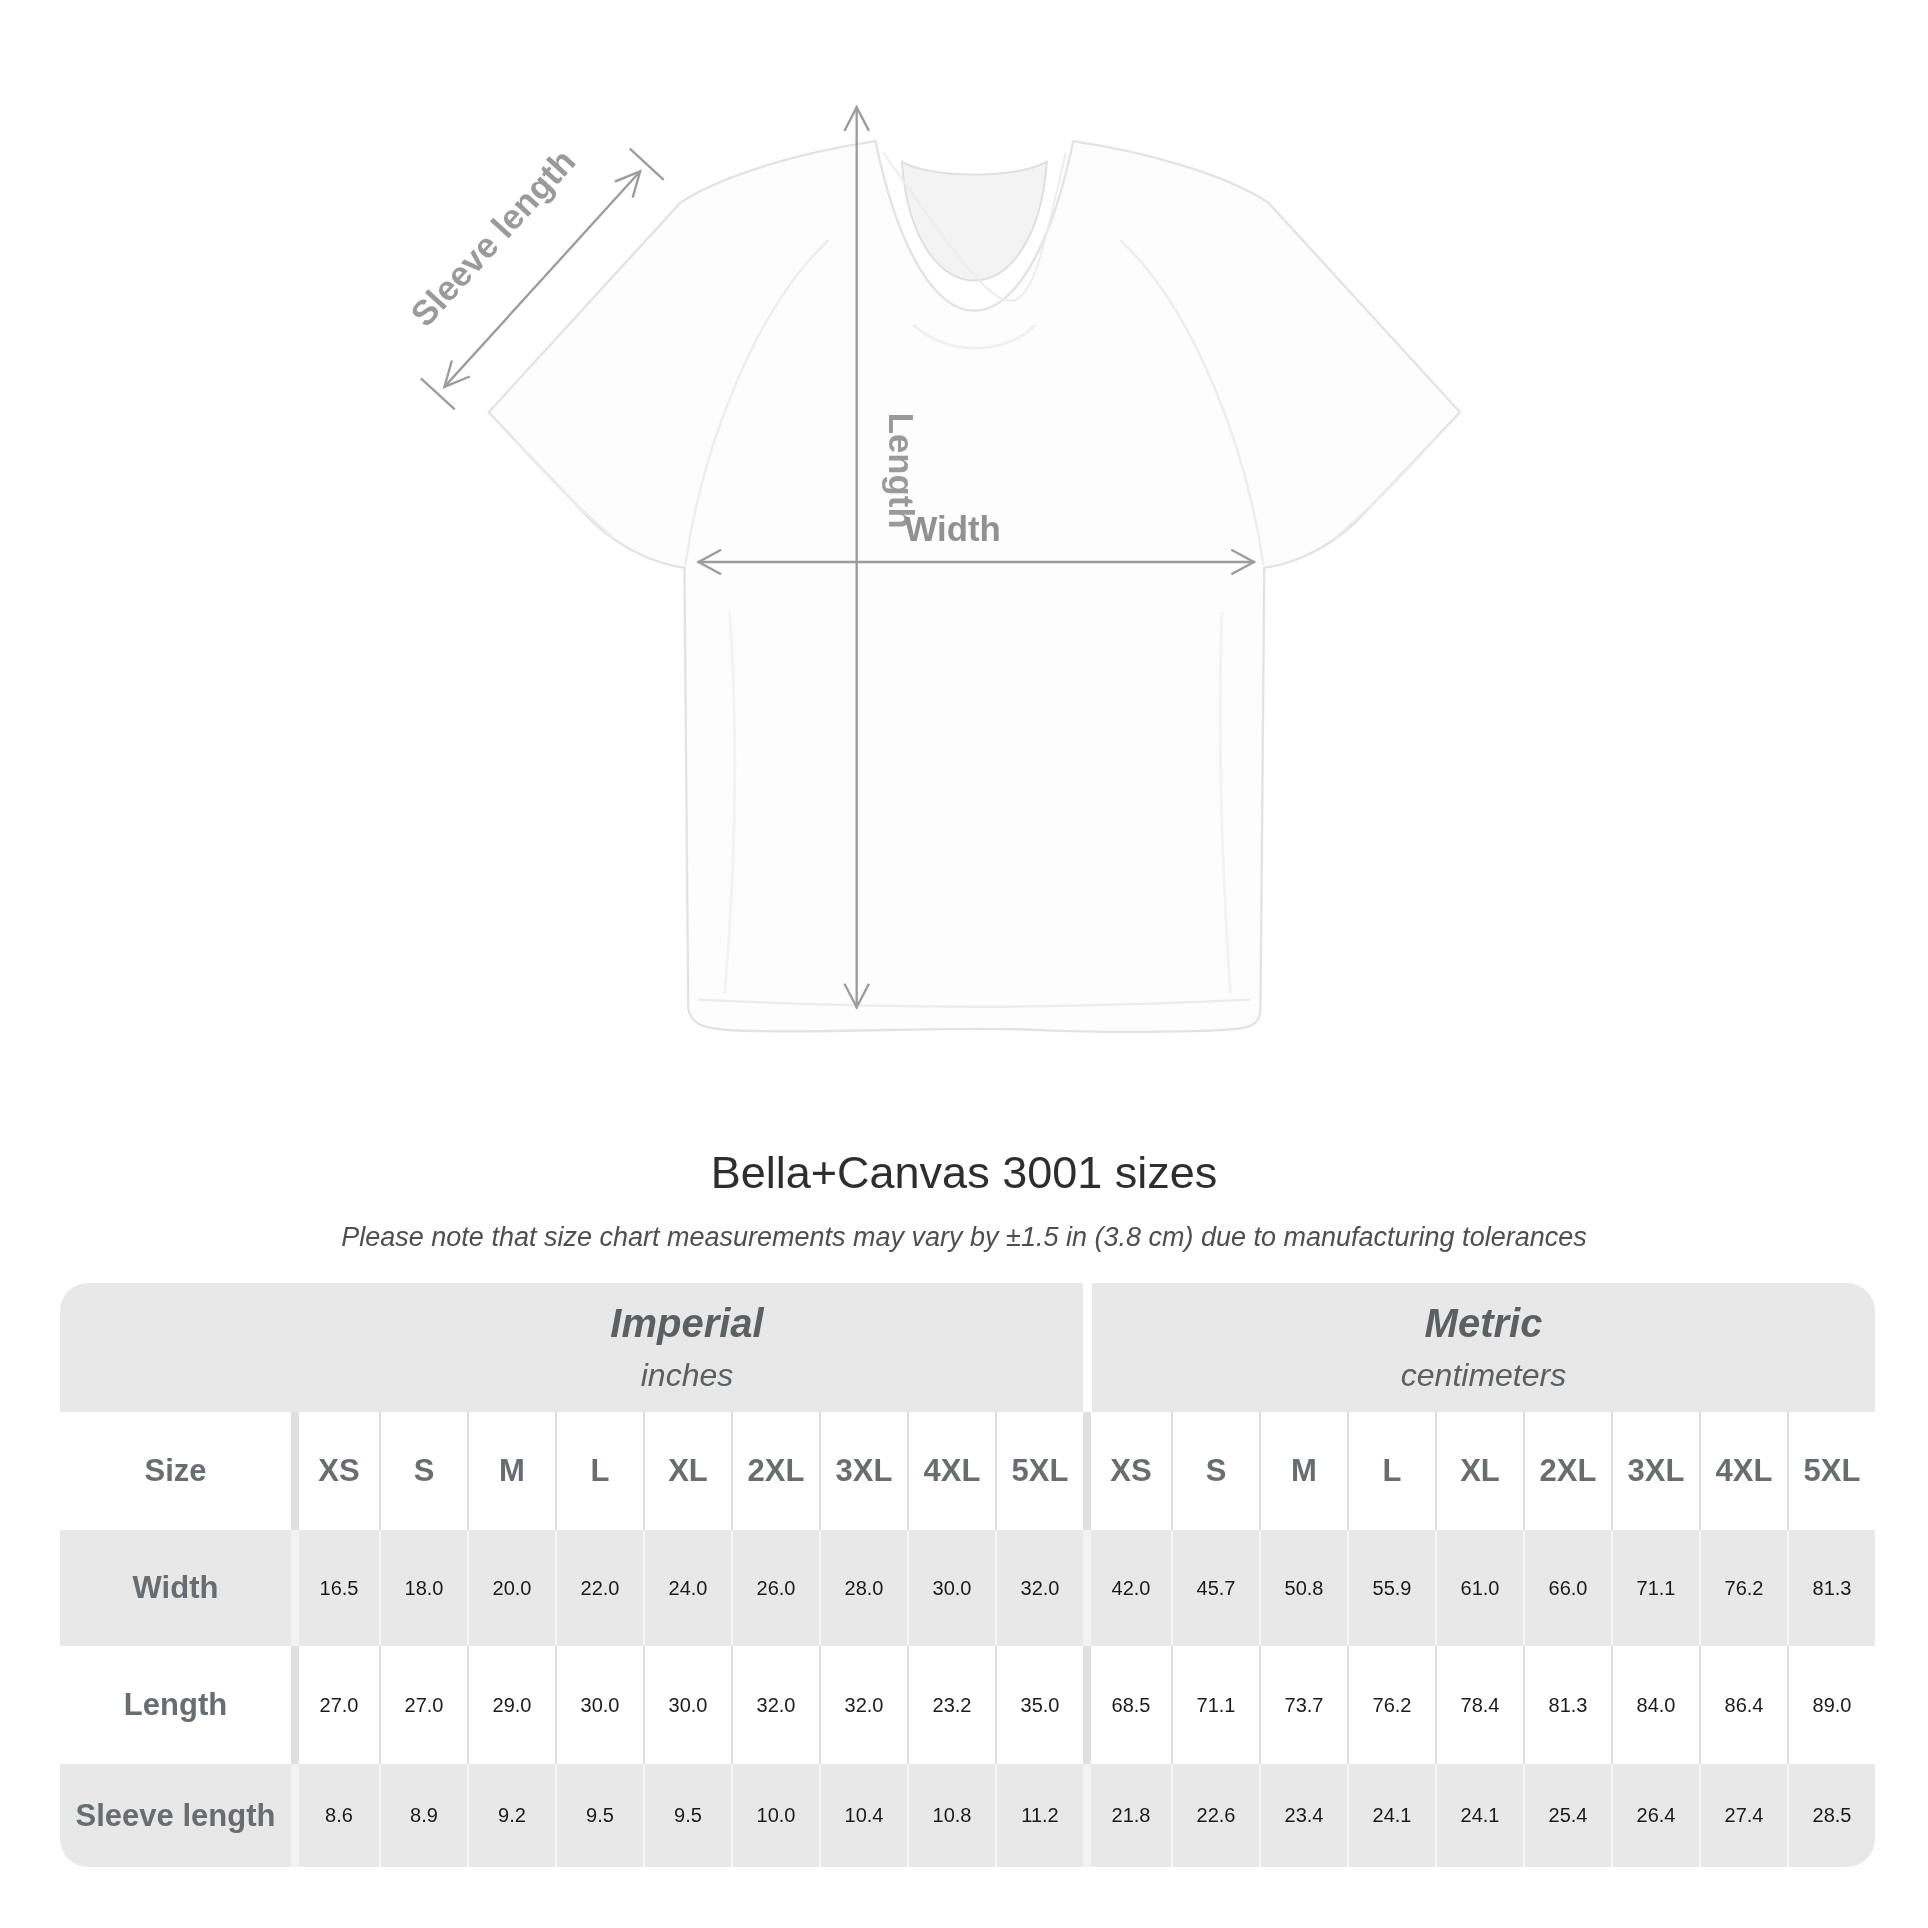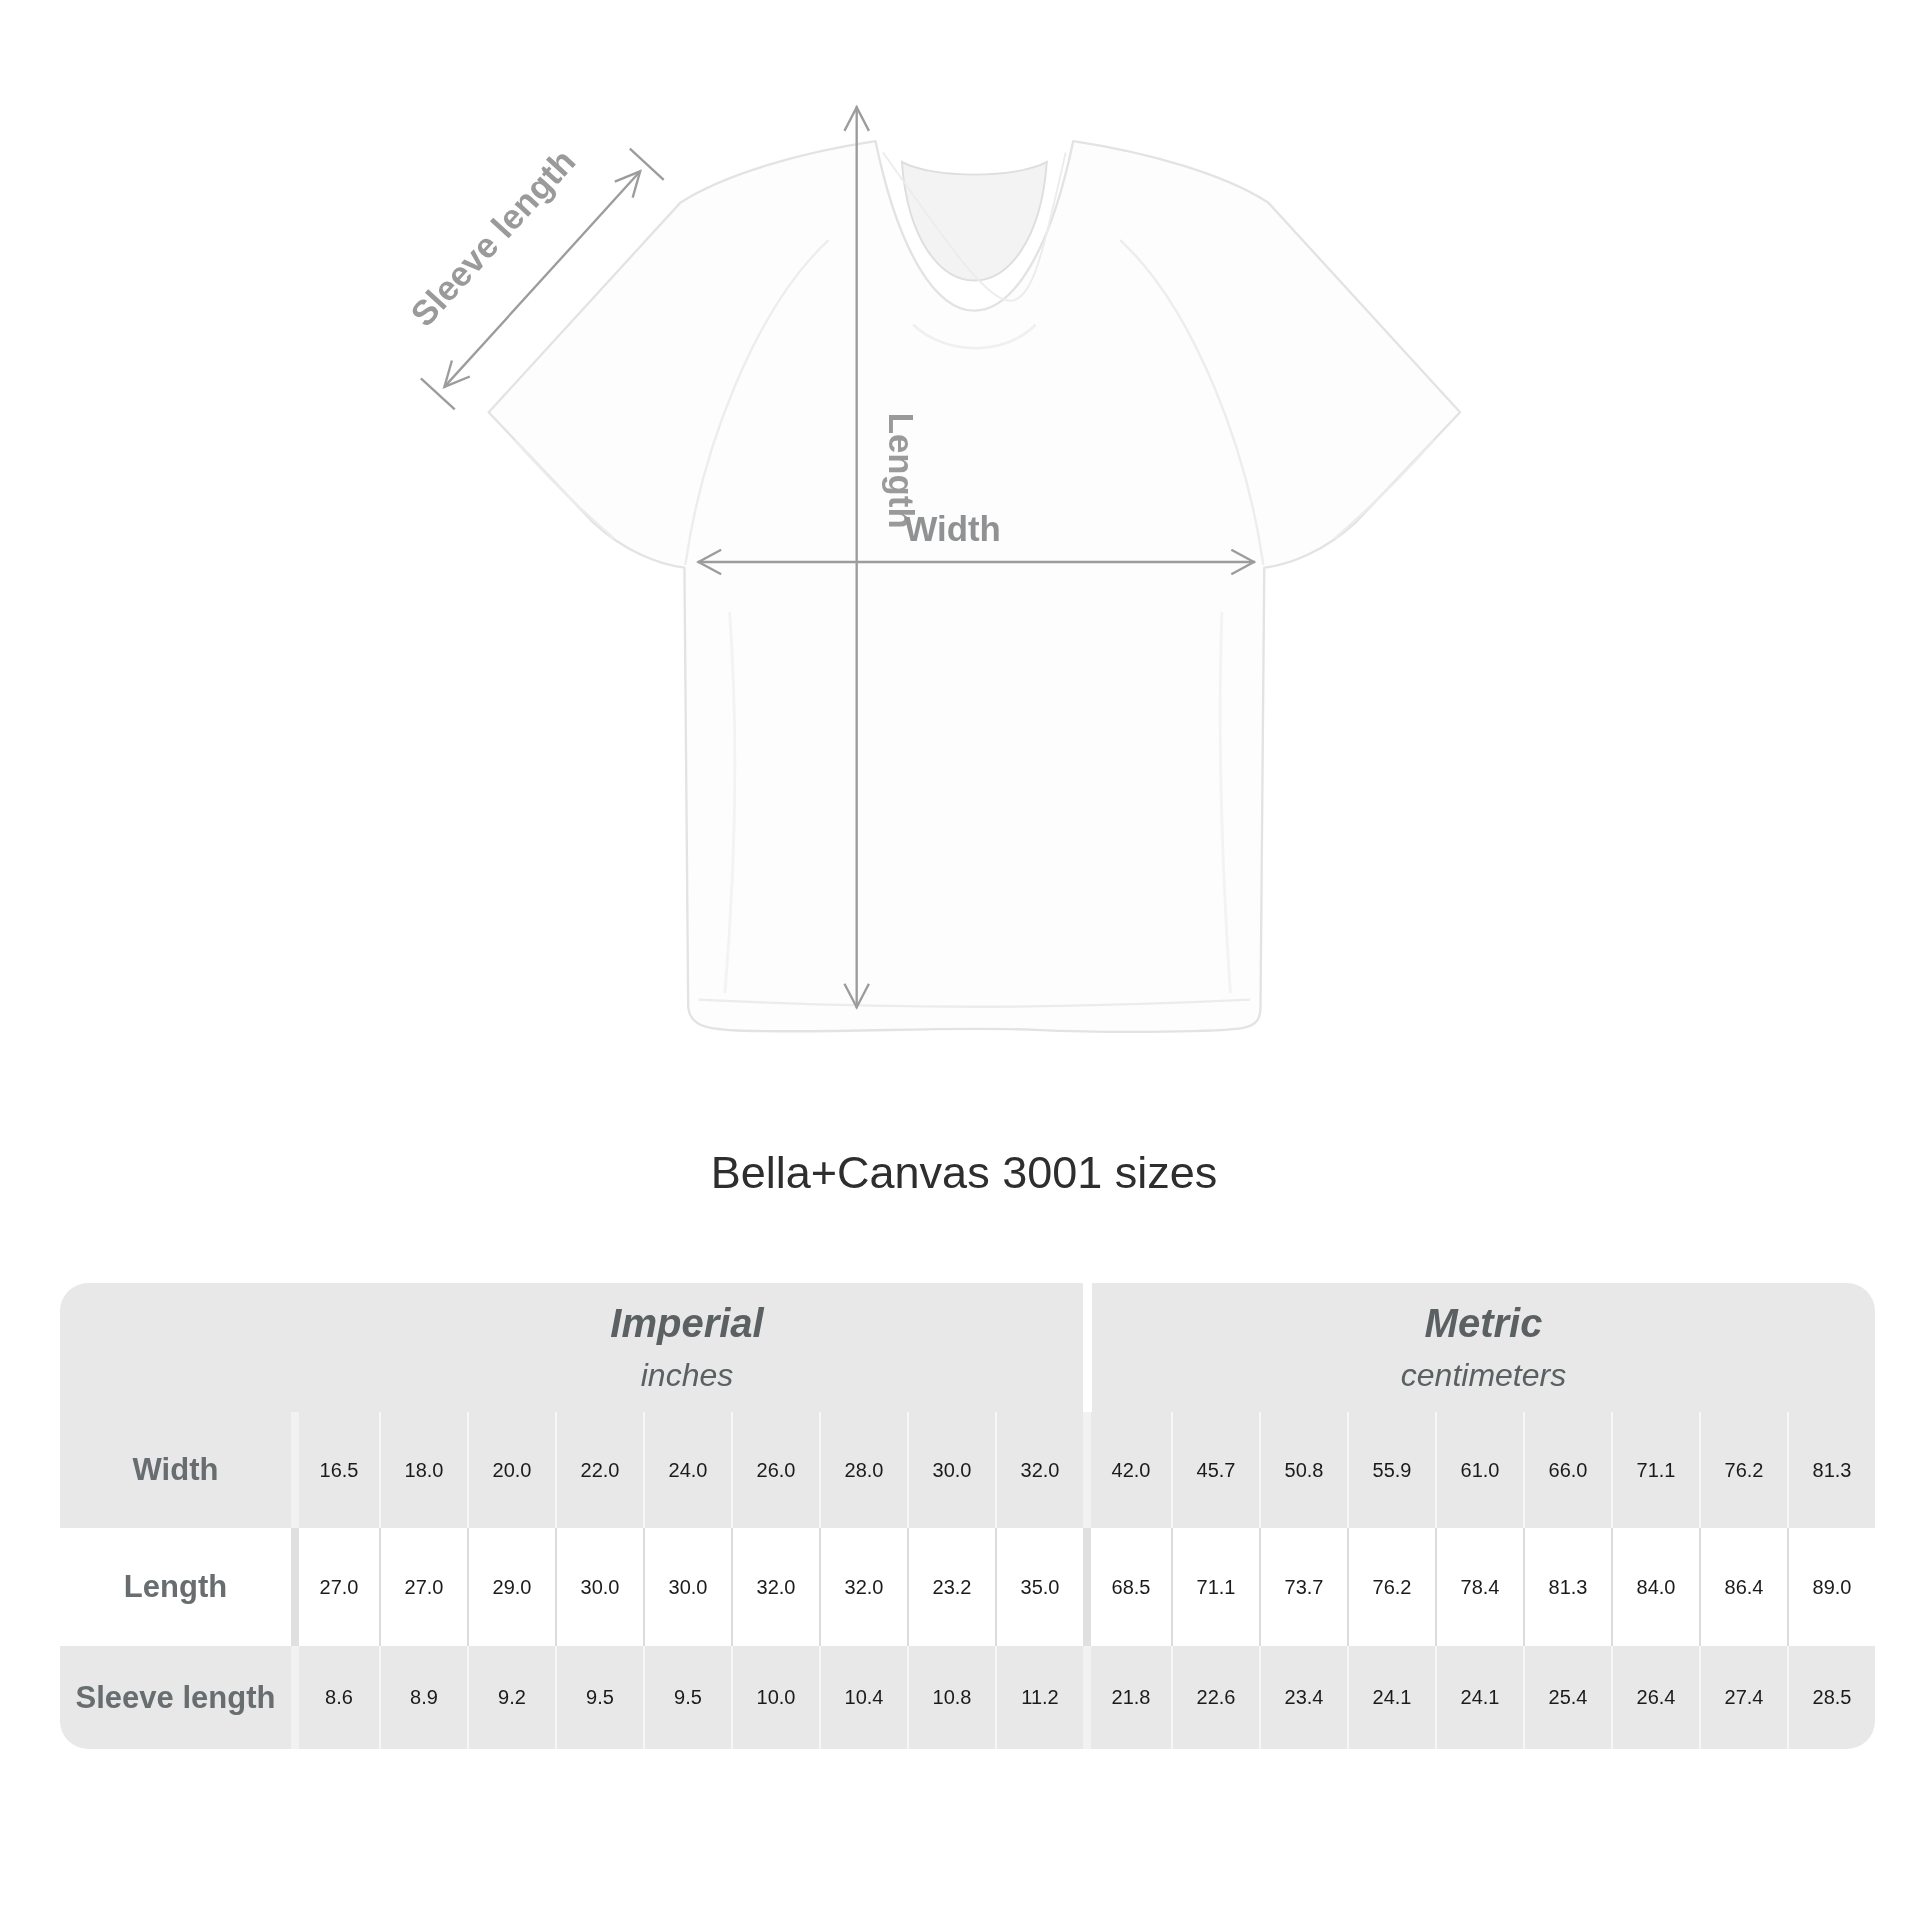--- a/index.html
+++ b/index.html
@@ -111,20 +111,21 @@
       <line x1="669" y1="158" x2="705" y2="191"></line>
       <line x1="447" y1="402" x2="483" y2="435"></line>
     </g>
 
     <text transform="translate(533,261) rotate(-47.7)" text-anchor="middle" font-size="37" font-weight="bold" fill="#9a9a9a">Sleeve length</text>
     <text transform="translate(944,500) rotate(90)" text-anchor="middle" font-size="37" font-weight="bold" fill="#9a9a9a">Length</text>
     <text x="1012" y="575" text-anchor="middle" font-size="37" font-weight="bold" fill="#8f9193">Width</text>
   </svg>
 
   <div class="page-title">Bella+Canvas 3001 sizes</div>
+  <div class="page-subtitle">Please note that size chart measurements may vary by ±1.5 in (3.8 cm) due to manufacturing tolerances</div>
 
   <div class="size-table">
     <table>
       <colgroup>
         <col style="width:231px">
         <col>
           <col>
           <col>
           <col>
           <col>
@@ -147,20 +148,41 @@
           <td class="band corner"></td>
           <td class="band imperial" colspan="9">
             <div class="band-title">Imperial</div>
             <div class="band-sub">inches</div>
           </td>
           <td class="band metric" colspan="9">
             <div class="band-title">Metric</div>
             <div class="band-sub">centimeters</div>
           </td>
         </tr>
+        <tr class="r-size row-white">
+          <td class="lbl">Size</td>
+        <td class="c-data hdr group-start">XS</td>
+            <td class="c-data hdr">S</td>
+            <td class="c-data hdr">M</td>
+            <td class="c-data hdr">L</td>
+            <td class="c-data hdr">XL</td>
+            <td class="c-data hdr">2XL</td>
+            <td class="c-data hdr">3XL</td>
+            <td class="c-data hdr">4XL</td>
+            <td class="c-data hdr">5XL</td>
+            <td class="c-data hdr group-start">XS</td>
+            <td class="c-data hdr">S</td>
+            <td class="c-data hdr">M</td>
+            <td class="c-data hdr">L</td>
+            <td class="c-data hdr">XL</td>
+            <td class="c-data hdr">2XL</td>
+            <td class="c-data hdr">3XL</td>
+            <td class="c-data hdr">4XL</td>
+            <td class="c-data hdr">5XL</td>
+          </tr>
       <tr class="row-gray r-w">
             <td class="lbl">Width</td>
             <td class="c-data val group-start">16.5</td>
             <td class="c-data val">18.0</td>
             <td class="c-data val">20.0</td>
             <td class="c-data val">22.0</td>
             <td class="c-data val">24.0</td>
             <td class="c-data val">26.0</td>
             <td class="c-data val">28.0</td>
             <td class="c-data val">30.0</td>

